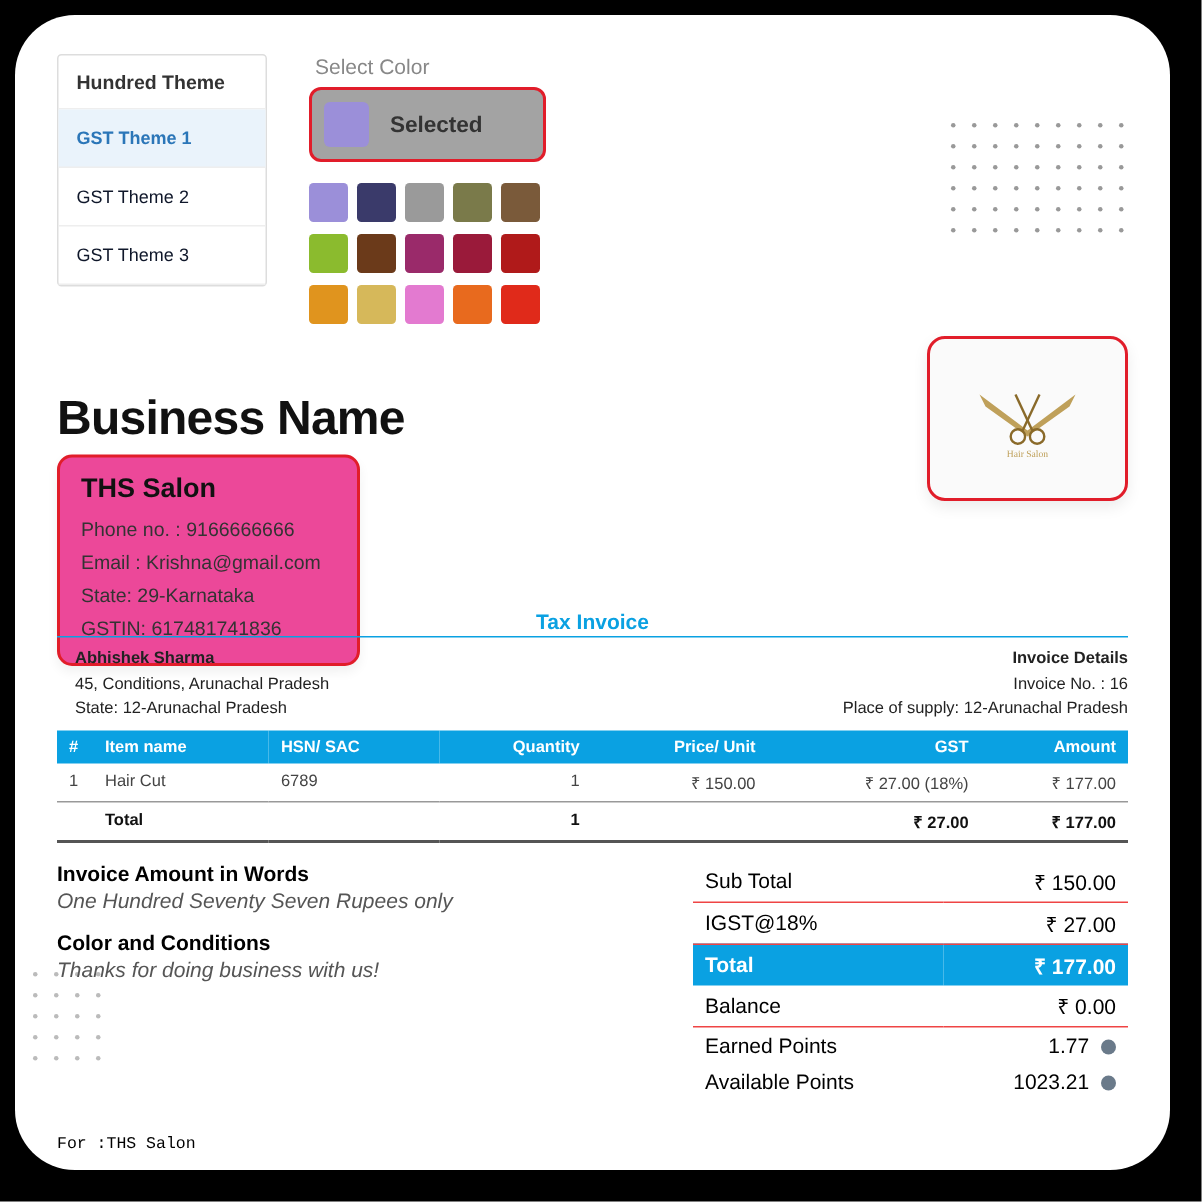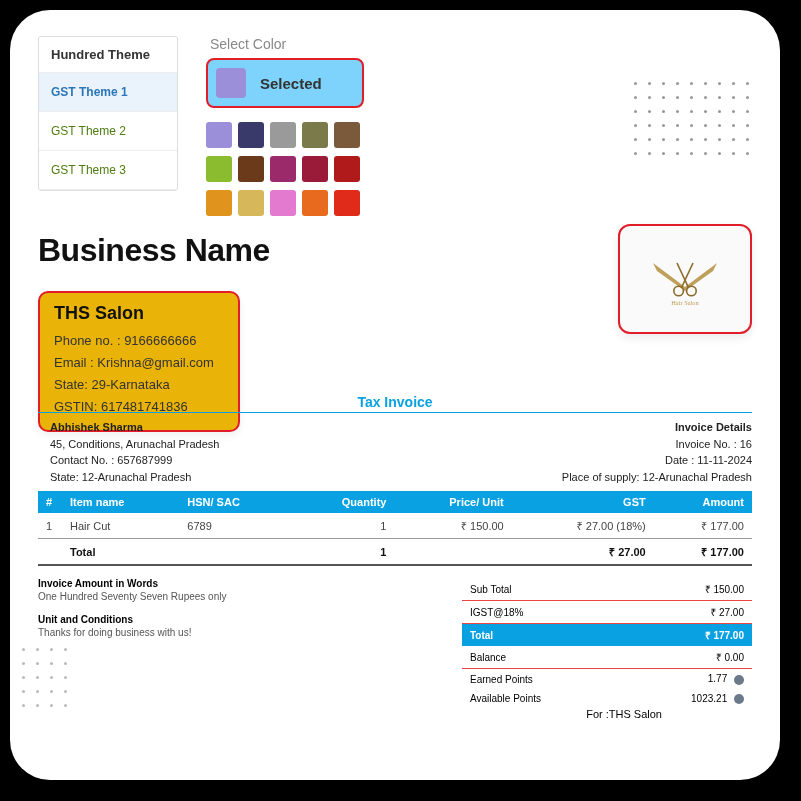--- a/index.html
+++ b/index.html
@@ -43,51 +43,51 @@
     border-radius: 3px;
     width: 140px;
     background:#fff;
   }
   .theme-head {
     font-weight: bold; font-size:13px; color:#333;
     padding: 10px 12px 10px 12px;
     border-bottom:1px solid #eee;
   }
   .theme-item {
-    font-size:12px; color:#4d7c0f;
+    font-size:12px; color:#0f172a;
     padding: 12px 12px;
     border-bottom:1px solid #eee;
     cursor:pointer;
   }
   .theme-item.active { background:#eaf3fb; color:#2b76b8; font-weight:600; }
   .color-area { }
   .color-label { font-size:14px; color:#888; margin-bottom:6px; margin-left:4px; }
   .selected-box {
     border:2px solid #e11d2a;
     border-radius:8px;
     padding:8px 40px 8px 8px;
     display:inline-flex;
     align-items:center;
     gap:14px;
     margin-bottom:14px;
-    background:#7dd3fc;
+    background:#a3a3a3;
   }
   .swatch-lg { width:30px; height:30px; border-radius:4px; }
   .selected-text { font-size:15px; font-weight:600; color:#333; }
   .palette-row { display:flex; gap:6px; margin-bottom:8px; }
   .swatch { width:26px; height:26px; border-radius:3px; cursor:pointer; }
   .biz-row { display:flex; justify-content:space-between; align-items:flex-start; margin-top:8px; }
-  .biz-name { font-size:32px; font-weight:900; color:#111; letter-spacing:-0.5px; }
+  .biz-name { font-size:32px; font-weight:900; color:#111; letter-spacing:-0.5px;margin-top:28px; }
   .biz-info {
     border:2px solid #e11d2a;
     border-radius:10px;
     padding:10px 24px 12px 14px;
-    margin-top:22px;
+    margin-top:6px;
     display:inline-block;
-    background:#eab308;
+    background:#ec4899;
     box-shadow: 0 4px 8px rgba(0,0,0,0.06);
   }
   .biz-info h3 { font-size:18px; font-weight:800; color:#111; margin-bottom:6px; }
   .biz-info div { font-size:13px; color:#333; line-height:1.7; }
   .logo-box {
     border:2px solid #e11d2a;
     border-radius:12px;
     width:134px; height:110px;
     display:flex; align-items:center; justify-content:center;
     margin-top:-8px;
@@ -104,30 +104,30 @@
   .inv-right .h, .inv-left .h { font-weight:700; font-size:11px; }
   table.items { width:100%; border-collapse:collapse; font-size:11px; }
   table.items thead th {
     background:#0aa1e2; color:#fff; font-weight:700;
     padding:5px 8px; text-align:left;
   }
   table.items thead th.r { text-align:right; }
   table.items tbody td { padding:5px 8px; border-bottom:1px solid #999; color:#444; }
   table.items tbody td.r { text-align:right; }
   table.items tbody tr.total td { font-weight:700; color:#111; border-bottom:2px solid #555; }
-  .bottom { display:flex; margin-top:12px; gap:8px; font-size:10px; }
+  .bottom { display:flex; margin-top:12px; gap:8px; font-size:14px; }
   .bottom-left { flex:1; }
   .bottom-left .lbl { font-weight:700; margin-bottom:2px; }
-  .bottom-left .val { color:#555; margin-bottom:12px; }
+  .bottom-left .val { color:#555; margin-bottom:12px;font-style:italic; }
   .sum-table { width:290px; border-collapse:collapse; }
   .sum-table td { padding:4px 8px; border-bottom:1px solid #ef4444; }
   .sum-table td.r { text-align:right; }
   .sum-table tr.hl td { background:#0aa1e2; color:#fff; font-weight:700; border-bottom:none; }
   .sum-table tr.nb td { border-bottom:none; }
-  .for-line { text-align:right; font-size:11px; margin-top:0; padding-right:90px; }
+  .for-line { text-align:left; font-size:11px; margin-top:24px; padding-right:90px;font-family:Liberation Mono, monospace; }
   .pts-dot { display:inline-block; width:10px; height:10px; border-radius:50%; background:#6a7a8a; margin-left:4px; vertical-align:middle; }
 </style>
 </head>
 <body>
 
 <div class="card">
 
   <div class="dots-tr">
       <span></span>
       <span></span>
@@ -270,27 +270,25 @@
     </div>
   </div>
 
   <div class="invoice-area">
     <div class="tax-title">Tax Invoice</div>
     <hr class="hr-blue">
     <div class="inv-meta">
       <div class="inv-left">
         <div class="h">Abhishek Sharma</div>
         <div>45, Conditions, Arunachal Pradesh</div>
-        <div><span>Contact No. : </span><span>657687999</span></div>
         <div><span>State: </span><span>12-Arunachal Pradesh</span></div>
       </div>
       <div class="inv-right">
         <div class="h">Invoice Details</div>
         <div><span>Invoice No. : </span><span>16</span></div>
-        <div><span>Date : </span><span>11-11-2024</span></div>
         <div><span>Place of supply: </span><span>12-Arunachal Pradesh</span></div>
       </div>
     </div>
 
     <table class="items">
       <thead>
         <tr>
           <th style="width:24px">#</th>
           <th>Item name</th>
           <th>HSN/ SAC</th>
@@ -319,21 +317,21 @@
           <td class="r">₹ 27.00</td>
           <td class="r">₹ 177.00</td>
         </tr>
       </tbody>
     </table>
 
     <div class="bottom">
       <div class="bottom-left">
         <div class="lbl">Invoice Amount in Words</div>
         <div class="val">One Hundred Seventy Seven Rupees only</div>
-        <div class="lbl">Unit and Conditions</div>
+        <div class="lbl">Color and Conditions</div>
         <div class="val">Thanks for doing business with us!</div>
       </div>
       <table class="sum-table">
         <tbody>
             <tr>
               <td>Sub Total</td>
               <td class="r">₹ 150.00</td>
             </tr>
         <tr>
               <td>IGST@18%</td>

